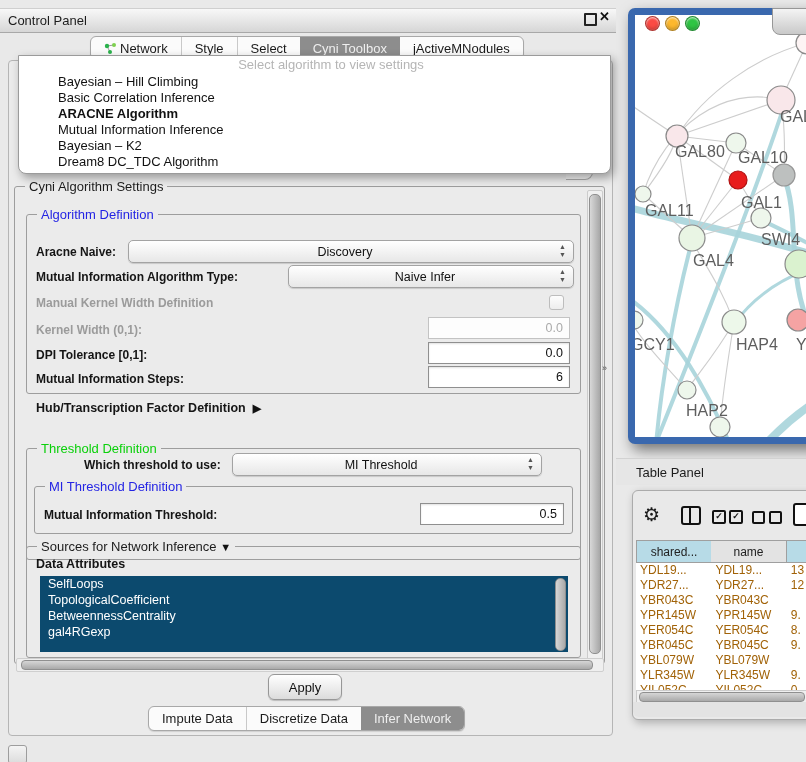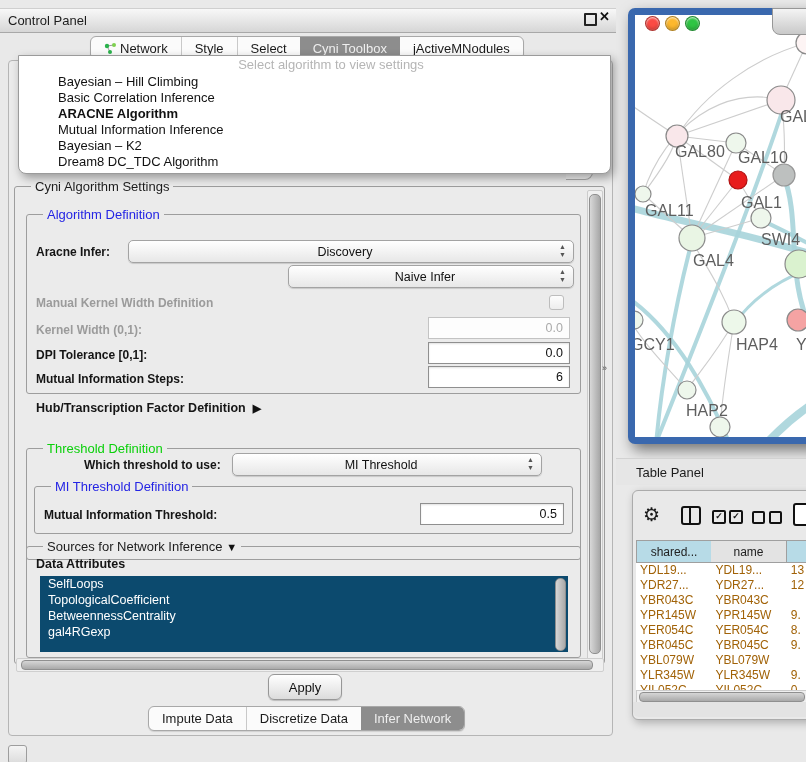--- a/index.html
+++ b/index.html
@@ -24,21 +24,21 @@
     border-radius:0 0 8px 8px;box-shadow:3px 4px 10px rgba(0,0,0,.35);z-index:30;padding-bottom:3px;padding-left:33px;}
   .dd-prompt{height:18px;line-height:18px;text-align:center;color:#b5b5b5;font-size:13px;}
   .dd-item{height:16px;line-height:16px;padding-left:6px;font-size:13px;color:#111;white-space:nowrap;}
   .dd-item.bold{font-weight:bold;}
   .focusring{left:566px;top:98px;width:28px;height:25px;border:2px solid #74a7e8;border-radius:6px;
     background:linear-gradient(#fff,#e6e6e6);box-shadow:0 0 4px #9cc0ee;z-index:5;}
   .ghostcorner{left:566px;top:148px;width:26px;height:30px;border:1px solid #aaa;border-left:none;
     border-radius:0 0 8px 0;background:#f2f2f2;z-index:5;}
   
   .group{position:absolute;border:1px solid #9d9d9d;border-radius:3px;}
-  .gtitle{position:absolute;top:-8px;left:16px;background:#ebebeb;padding:0 4px;font-size:13px;color:#1c1c1c;white-space:nowrap;}
+  .gtitle{position:absolute;top:-8px;left:10px;background:#ebebeb;padding:0 4px;font-size:13px;color:#1c1c1c;white-space:nowrap;}
   .gtitle.blue{color:#2424e4;}
   .gtitle.green{color:#0ad00a;}
   .lbl{position:absolute;font-size:12px;font-weight:bold;color:#151515;white-space:nowrap;}
   .lbl.dis{color:#9b9b9b;}
   .combo{position:absolute;border:1px solid #a3a3a3;border-radius:5px;background:linear-gradient(#ffffff,#e7e7e7);
     font-size:12.5px;color:#111;display:flex;align-items:center;padding:0 22px 0 10px;box-shadow:0 1px 1px rgba(0,0,0,.15);justify-content:center;}
   .combo .arr{position:absolute;right:7px;top:2px;display:flex;flex-direction:column;line-height:8px;
     font-size:7px;color:#555;letter-spacing:0;}
   .field{position:absolute;border:1px solid #8f8f8f;background:#fff;font-size:12.5px;color:#111;
     display:flex;align-items:center;justify-content:flex-end;padding:0 6px;box-shadow:inset 0 1px 2px rgba(0,0,0,.12);}
@@ -144,29 +144,30 @@
     <span class="gtitle">Cyni Algorithm Settings</span>
   </div>
   <div class="abs vtrack">
       <div class="vthumb"></div>
     </div>
 
   <div class="group" style="left:26px;top:214px;width:553px;height:178px;">
     <span class="gtitle blue">Algorithm Definition</span>
   </div>
 
-  <span class="lbl" style="left:36px;top:245px;">Aracne Infer:</span>
+  <span class="lbl" style="left:36px;top:245px;">Aracne Naive:</span>
   <div class="combo" style="left:128px;top:240px;width:412px;height:21px;">
     <span>Discovery</span>
     <span class="arr">
         <span>▲</span>
         <span>▼</span>
       </span>
   </div>
 
+  <span class="lbl" style="left:36px;top:270px;">Mutual Information Algorithm Type:</span>
   <div class="combo" style="left:288px;top:265px;width:252px;height:21px;">
     <span>Naive Infer</span>
     <span class="arr">
         <span>▲</span>
         <span>▼</span>
       </span>
   </div>
 
   <span class="lbl dis" style="left:36px;top:296px;">Manual Kernel Width Definition</span>
   <div class="checkbox" style="left:549px;top:295px;"></div>

